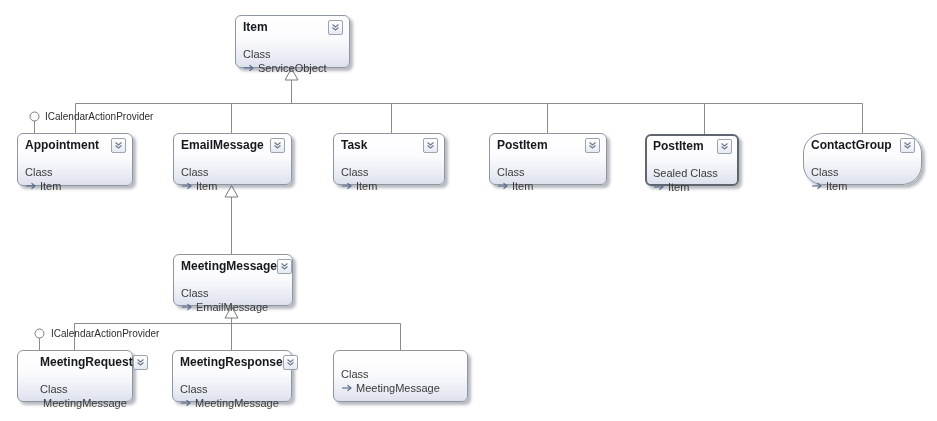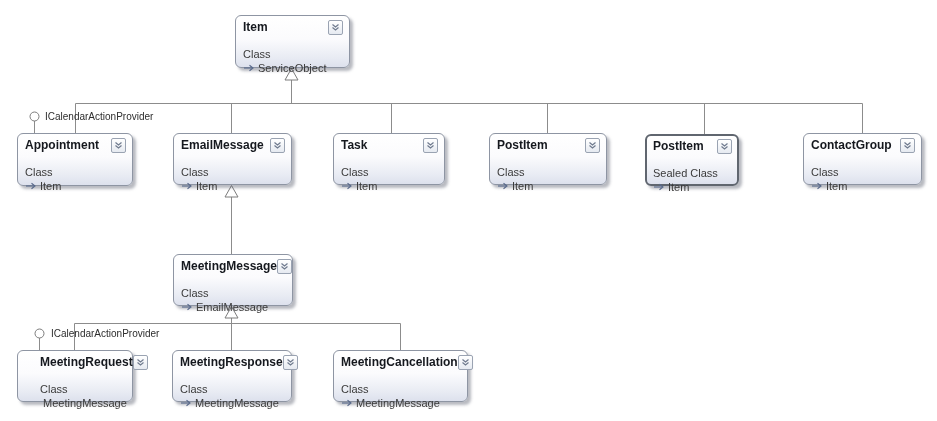--- a/index.html
+++ b/index.html
@@ -221,21 +221,21 @@
         <svg width="12" height="8" viewBox="0 0 12 8">
           <g stroke="#57688a" stroke-width="1.1" fill="none">
             <line x1="1" y1="4" x2="9" y2="4"></line>
             <polyline points="6.5,1.2 10,4 6.5,6.8"></polyline>
           </g>
         </svg>
         <span>Item</span>
       </div>
   </div>
 
-  <div class="class-box" style="left:803px;top:133px;width:119px;height:52px;">
+  <div class="class-box" style="left:803px;top:133px;width:119px;height:52px;border-radius:20px;">
     <div class="box-header">
       <span class="box-title">ContactGroup</span>
       <span class="collapse-btn">
           <svg width="9" height="9" viewBox="0 0 9 9">
             <g stroke="#6f7a8e" stroke-width="1.2" fill="none">
               <polyline points="1.5,1.5 4.5,4 7.5,1.5"></polyline>
               <polyline points="1.5,4.5 4.5,7 7.5,4.5"></polyline>
             </g>
           </svg>
         </span>
@@ -318,31 +318,20 @@
           <g stroke="#57688a" stroke-width="1.1" fill="none">
             <line x1="1" y1="4" x2="9" y2="4"></line>
             <polyline points="6.5,1.2 10,4 6.5,6.8"></polyline>
           </g>
         </svg>
         <span>MeetingMessage</span>
       </div>
   </div>
 
   <div class="class-box" style="left:333px;top:350px;width:135px;height:52px;">
-    <div class="box-header">
-      <span class="box-title">MeetingCancellation</span>
-      <span class="collapse-btn">
-          <svg width="9" height="9" viewBox="0 0 9 9">
-            <g stroke="#6f7a8e" stroke-width="1.2" fill="none">
-              <polyline points="1.5,1.5 4.5,4 7.5,1.5"></polyline>
-              <polyline points="1.5,4.5 4.5,7 7.5,4.5"></polyline>
-            </g>
-          </svg>
-        </span>
-    </div>
     <div class="box-kind">Class</div>
     <div class="box-base">
         <svg width="12" height="8" viewBox="0 0 12 8">
           <g stroke="#57688a" stroke-width="1.1" fill="none">
             <line x1="1" y1="4" x2="9" y2="4"></line>
             <polyline points="6.5,1.2 10,4 6.5,6.8"></polyline>
           </g>
         </svg>
         <span>MeetingMessage</span>
       </div>

